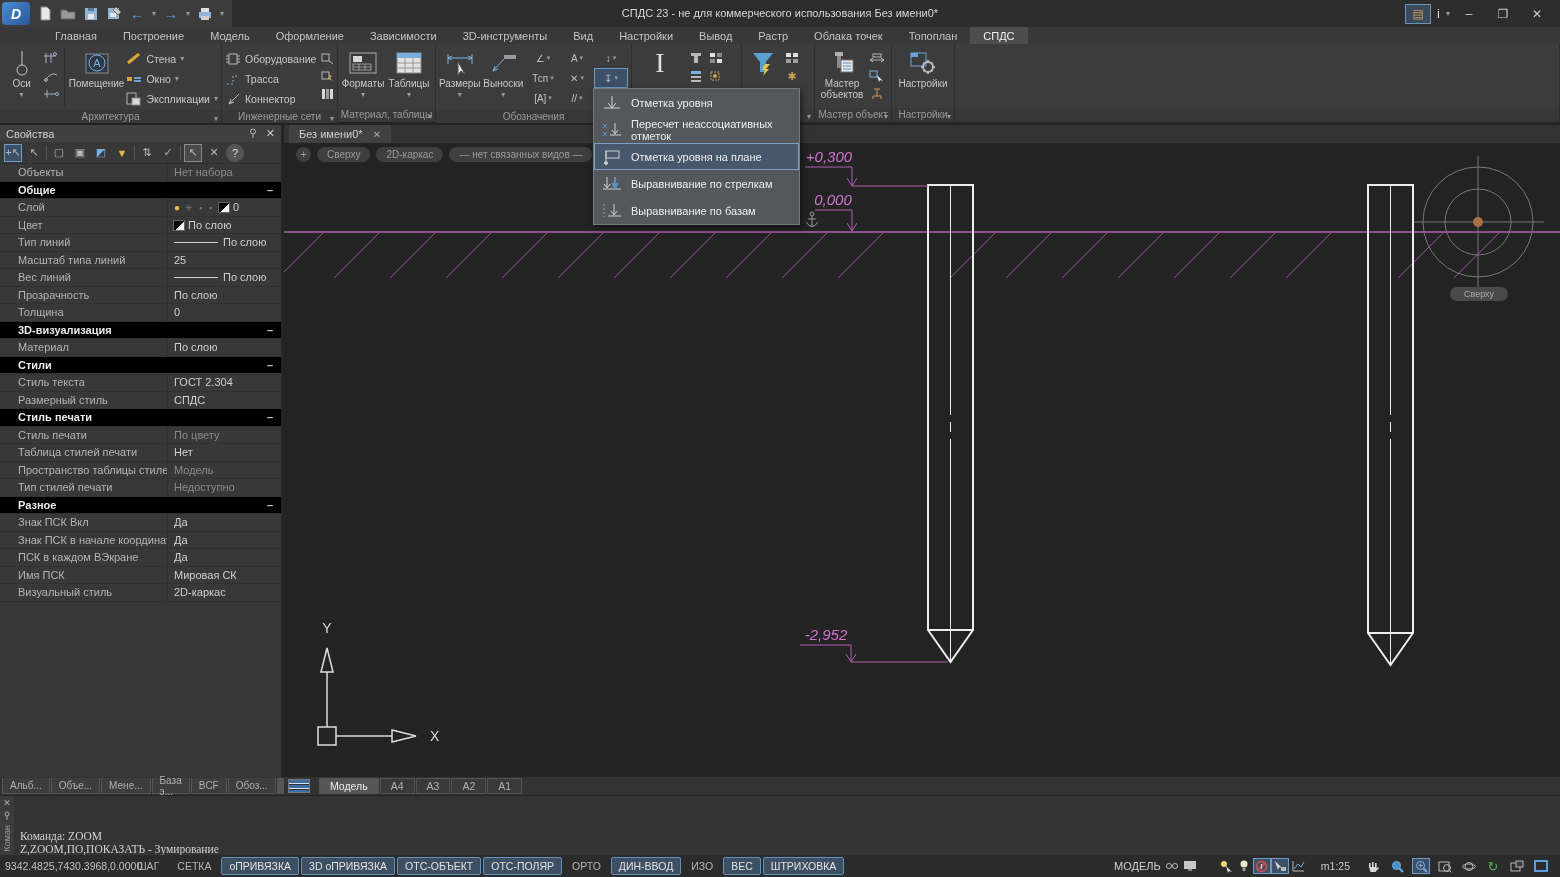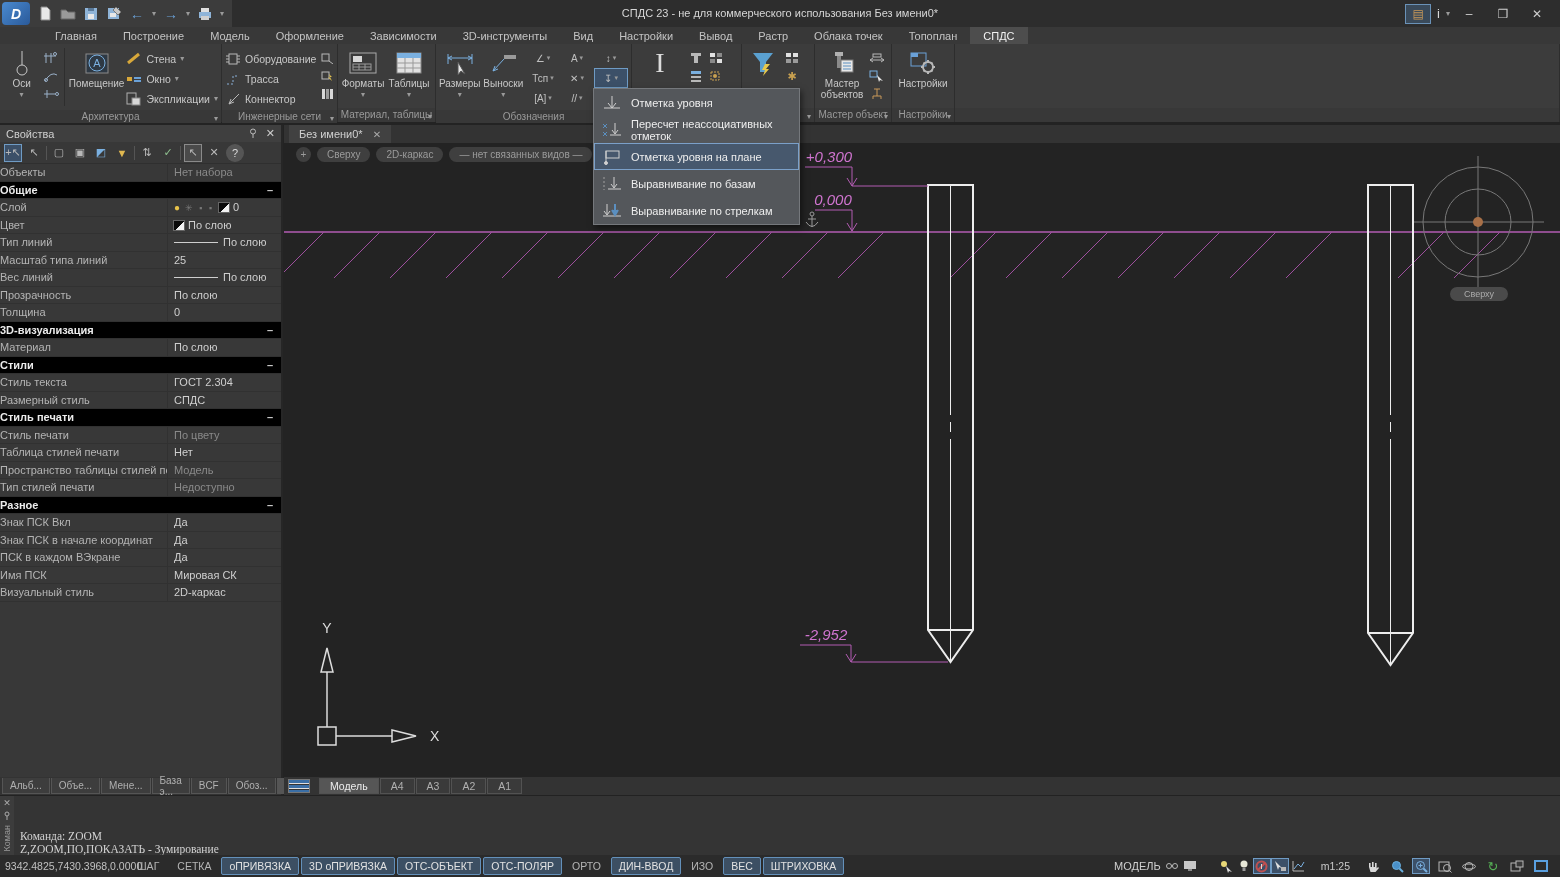--- a/index.html
+++ b/index.html
@@ -45,21 +45,21 @@
 #props{position:absolute;left:0;top:125px;width:283px;bottom:82px;background:#383838;border-right:2px solid #262626;display:flex;flex-direction:column}
 #props-header{height:17px;background:#3f3f3f;display:flex;align-items:center;padding:0 6px;color:#cfcfcf;font-size:11px}
 #props-header .sp{flex:1}
 #props-toolbar{height:22px;display:flex;align-items:center;gap:3px;padding:0 4px;border-bottom:1px solid #2f2f2f}
 .pico{width:18px;height:18px;display:inline-flex;align-items:center;justify-content:center;color:#b8b8b8;font-size:11px;border:1px solid transparent}
 .pico.boxed{border:1px solid #6f9bc4;background:#3c5068}
 .pico.boxed2{border:1px solid #8a8a8a;background:#4a4a4a}
 .psep{width:1px;height:14px;background:#555}
 #prows{overflow:hidden}
 .prow{display:flex;height:17.5px;border-bottom:1px solid #313131;align-items:center;position:relative;font-size:11px}
-.plabel{width:168px;padding-left:0;color:#b4b4b4;border-right:1px solid #313131;overflow:hidden;white-space:nowrap;align-self:stretch;display:flex;align-items:center}
+.plabel{width:168px;padding-left:18px;color:#b4b4b4;border-right:1px solid #313131;overflow:hidden;white-space:nowrap;align-self:stretch;display:flex;align-items:center}
 .pval{flex:1;padding-left:6px;color:#cfcfcf;display:flex;align-items:center;overflow:hidden;white-space:nowrap}
 .deco{display:none}
 .prow.section{background:#000000}
 .prow.section .plabel{border-right:none;color:#ececec;font-weight:bold}
 .prow.section::after{content:"–";position:absolute;right:8px;color:#cccccc;font-weight:bold}
 .prow.muted .pvtext{color:#8a8a8a}
 .prow.line .deco{display:inline-block;width:44px;height:1px;background:#cfcfcf;margin-right:5px}
 .prow.swatch .pvtext::before,.prow.layer .pvtext::before{content:"";display:inline-block;width:10px;height:9px;margin-right:4px;background:linear-gradient(135deg,#0a0a0a 55%,#f2f2f2 55%);outline:1px solid #666;vertical-align:-1px}
 .prow.layer .deco{display:inline}
 .prow.layer .deco::before{content:"●";color:#e8c34a;font-size:10px;margin-right:5px}
@@ -605,42 +605,42 @@
   <div class="mi active">
     <svg width="22" height="18" stroke="#d0d0d0" fill="none">
         <rect x="5" y="3" width="13" height="7"></rect>
         <line x1="5" y1="3" x2="5" y2="15"></line>
         <circle cx="5" cy="15" r="1.5" fill="#d0d0d0"></circle>
       </svg>
     <span>Отметка уровня на плане</span>
   </div>
   <div class="mi">
     <svg width="22" height="18" fill="none">
-        <line x1="3" y1="2" x2="3" y2="15" stroke="#a0a0a0" stroke-dasharray="2 2"></line>
-        <g stroke="#d0d0d0">
-          <line x1="13" y1="2" x2="13" y2="12"></line>
-          <path d="M10 9l3 4 3-4"></path>
-          <line x1="7" y1="14" x2="20" y2="14"></line>
-        </g>
-      </svg>
-    <span>Выравнивание по базам</span>
-  </div>
-  <div class="mi">
-    <svg width="22" height="18" fill="none">
         <g stroke="#d0d0d0">
           <line x1="6" y1="2" x2="6" y2="12"></line>
           <path d="M3 9l3 4 3-4"></path>
           <line x1="2" y1="14" x2="20" y2="14"></line>
         </g>
         <g stroke="#5b8fc0" stroke-width="2">
           <line x1="14" y1="2" x2="14" y2="10"></line>
           <path d="M11 8l3 5 3-5" fill="#5b8fc0"></path>
         </g>
       </svg>
     <span>Выравнивание по стрелкам</span>
+  </div>
+  <div class="mi">
+    <svg width="22" height="18" fill="none">
+        <line x1="3" y1="2" x2="3" y2="15" stroke="#a0a0a0" stroke-dasharray="2 2"></line>
+        <g stroke="#d0d0d0">
+          <line x1="13" y1="2" x2="13" y2="12"></line>
+          <path d="M10 9l3 4 3-4"></path>
+          <line x1="7" y1="14" x2="20" y2="14"></line>
+        </g>
+      </svg>
+    <span>Выравнивание по базам</span>
   </div>
 </div>
 
 <div id="props">
   <div id="props-header">
     <span>Свойства</span>
     <span class="sp"></span>
     <span>
         <svg width="10" height="11" stroke="#bbb" fill="none">
           <circle cx="5" cy="3.5" r="2.5"></circle>

